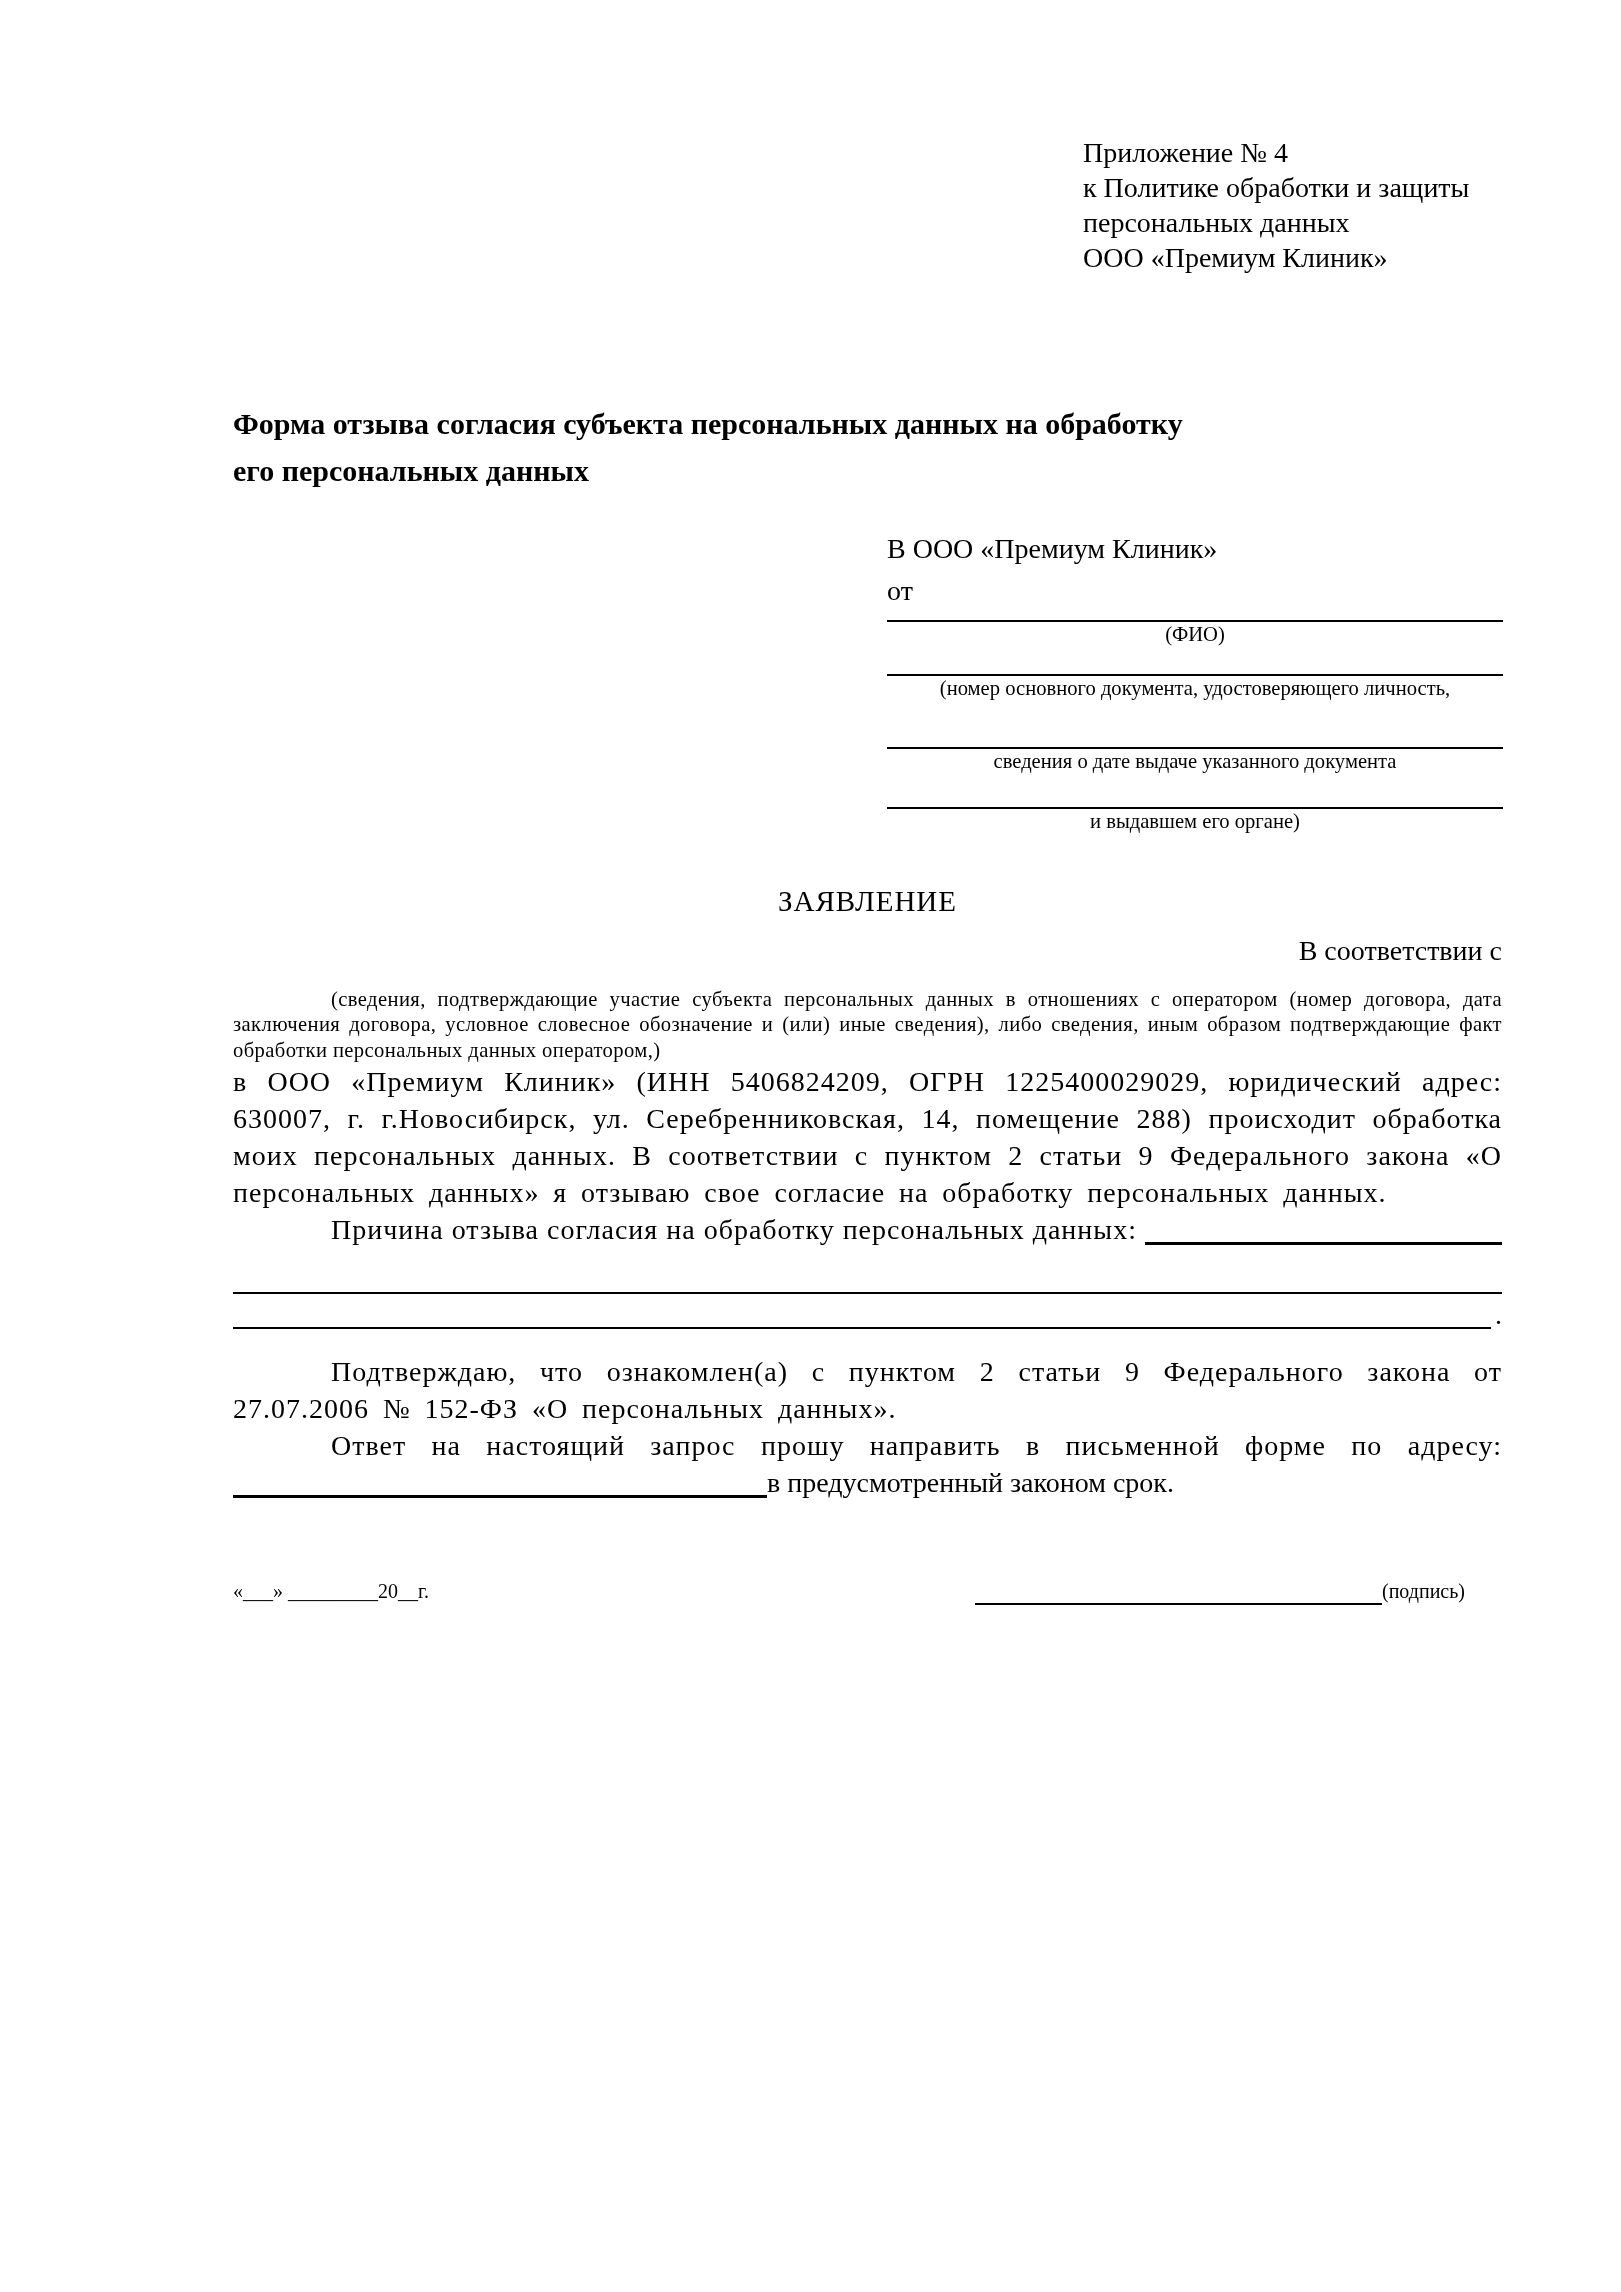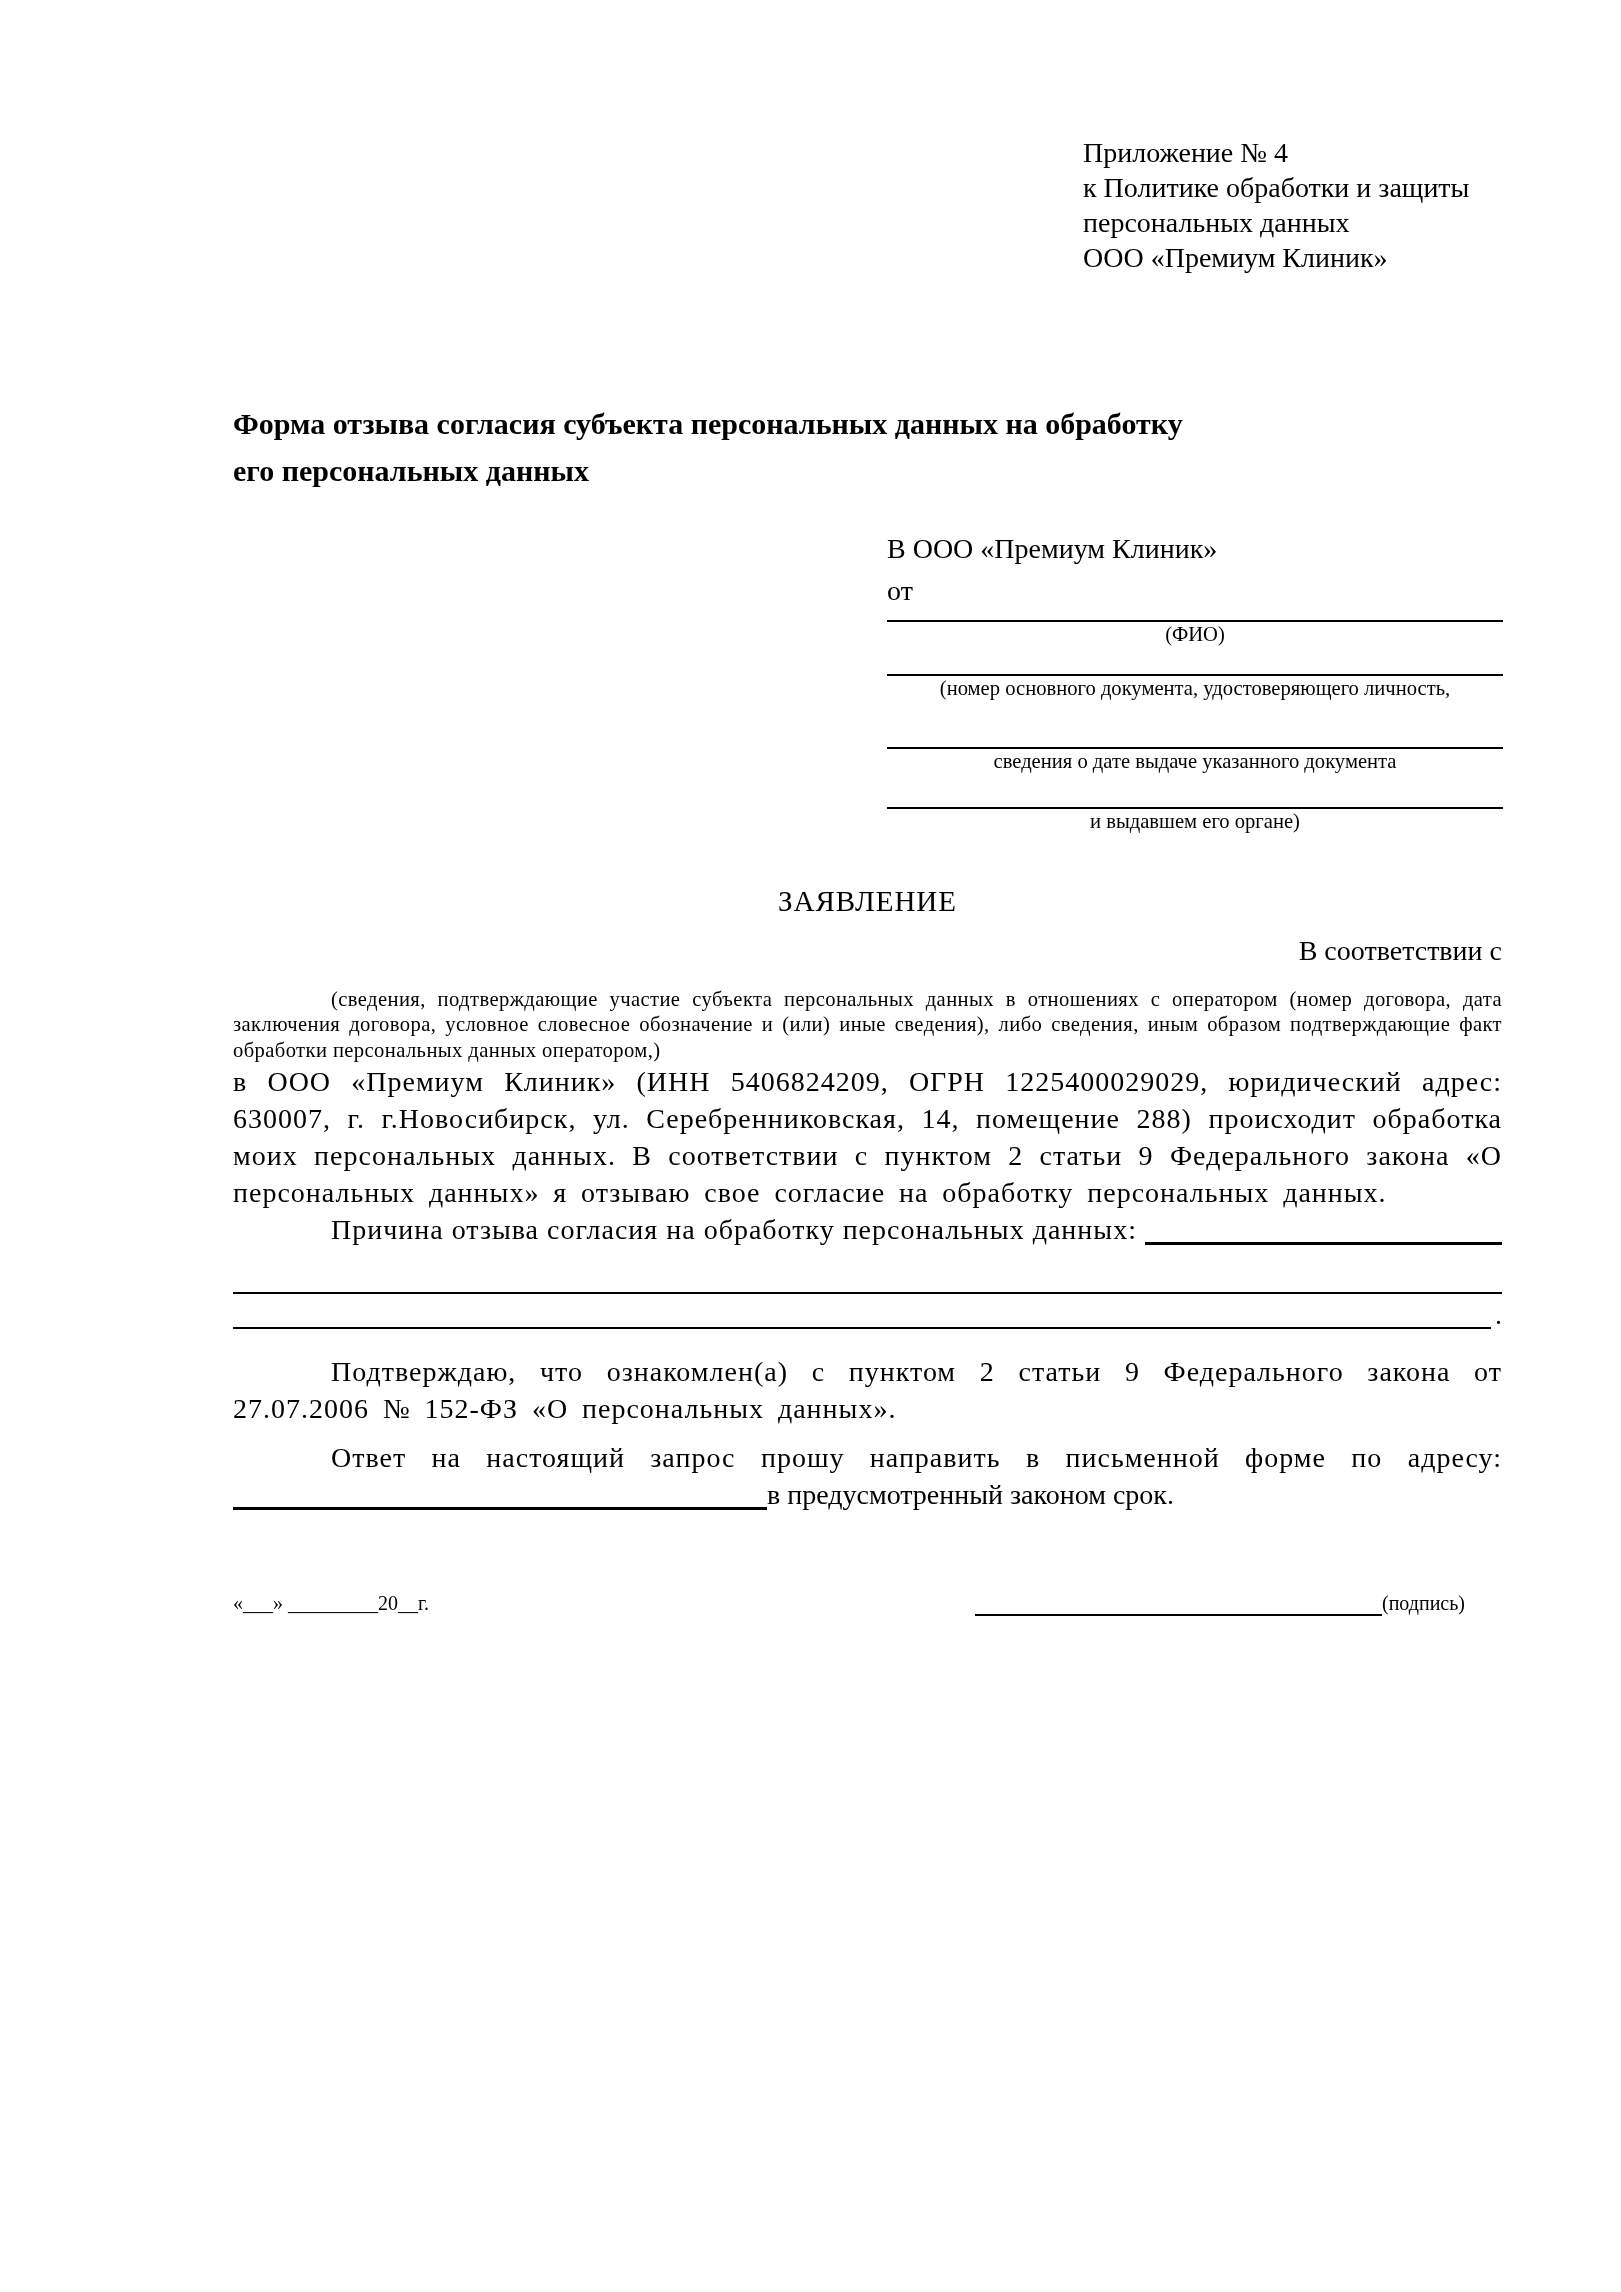--- a/index.html
+++ b/index.html
@@ -131,21 +131,21 @@
     display: flex;
     align-items: flex-end;
     margin-top: 3.9px;
     font-size: 28px;
     line-height: 28px;
   }
   .blank-row-2 .fill-blank { border-bottom: 2.9px solid #000; margin-left: 0; margin-bottom: 0; }
   .period-span { padding-left: 3.9px; }
 
   .confirm-para { margin-top: 23.5px; }
-  .reply-para { margin-top: 12px; text-align-last: justify; }
+  .reply-para { margin-top: 0; text-align-last: justify; }
 
   .reply-row {
     display: flex;
     align-items: flex-end;
     font-size: 28px;
     line-height: 37px;
   }
   .reply-blank {
     width: 534px;
     border-bottom: 3.9px solid #000;
@@ -156,21 +156,21 @@
   .date-sig-row {
     margin-top: 72px;
     display: flex;
     justify-content: space-between;
     align-items: flex-end;
     font-size: 20px;
     line-height: 37px;
   }
   .sig-group {
     display: flex;
-    align-items: flex-start;
+    align-items: center;
     margin-right: 37px;
   }
   .sig-blank {
     width: 407px;
     border-bottom: 2.9px solid #000;
     height: 29px;
     margin-bottom: 3.9px;
   }
 </style>
 </head>

